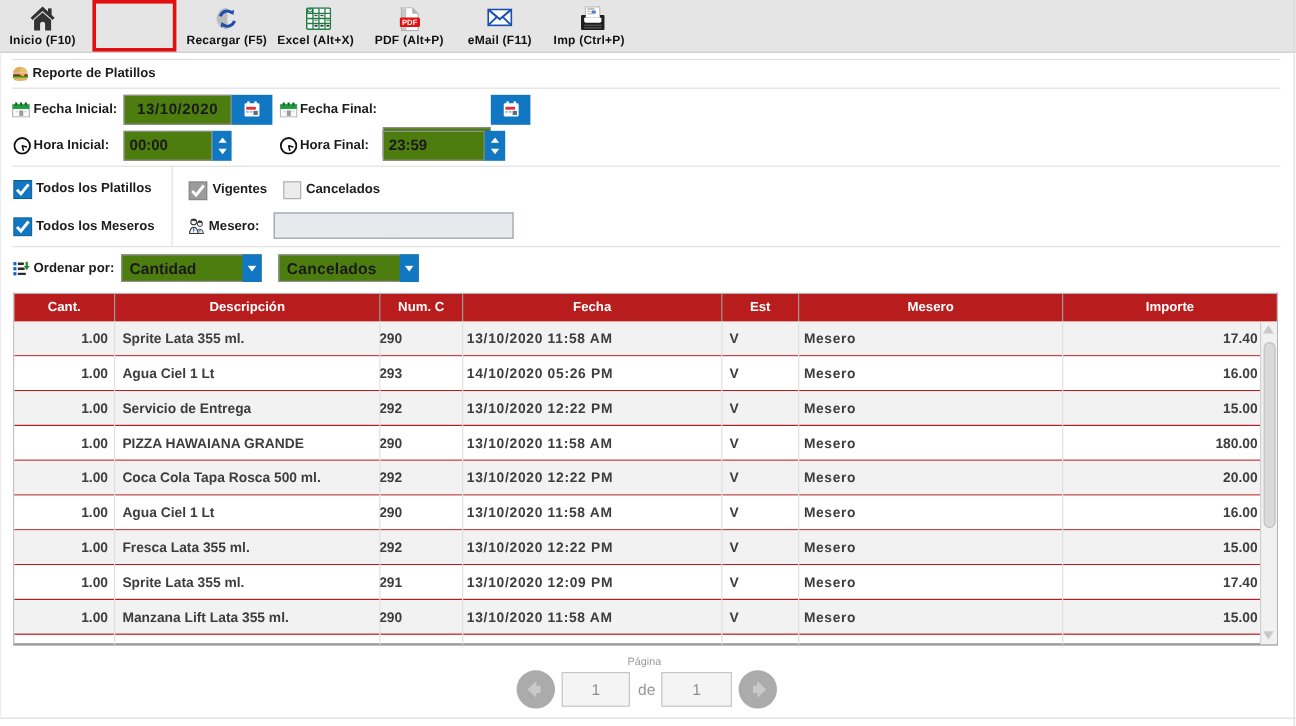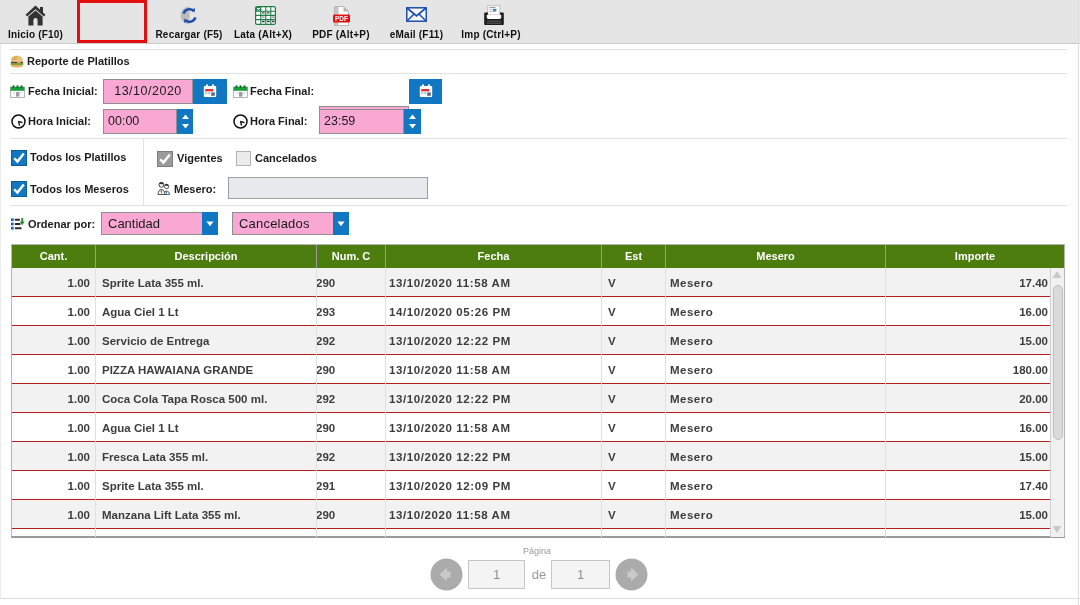--- a/index.html
+++ b/index.html
@@ -11,27 +11,27 @@
 .tbtn { position:absolute; top:0; height:43px; text-align:center; }
 .tbtn .lbl { position:absolute; left:0; right:0; top:29px; font-size:10px; font-weight:bold; color:#111; letter-spacing:0.2px; }
 .ticon { position:absolute; top:0; }
 #redbox { position:absolute; left:77px; top:0px; width:70px; height:43px; border:3px solid #e30f0f; }
 
 .hline { position:absolute; height:1px; background:#e2e2e2; }
 .vline { position:absolute; width:1px; background:#e2e2e2; }
 
 .flabel { position:absolute; font-size:11px; font-weight:bold; color:#1c1c1c; }
 
-.inp { position:absolute; background:#f9a8d4; border:1px solid #8f8f8f; font-weight:normal; font-size:12.5px; color:#1a1a1a; }
+.inp { position:absolute; background:#4d7c0f; border:1px solid #8f8f8f; font-weight:bold; font-size:12.5px; color:#1a1a1a; }
 .bluebtn { position:absolute; background:#1177c2; }
 
 .cb { position:absolute; width:16px; height:16px; }
 
 #tbl { position:absolute; left:11px; top:244px; width:1054px; height:294px; border:1px solid #b5b5b5; border-bottom:2px solid #9a9a9a; background:#fff; }
-#thead { position:absolute; left:0; top:0; width:1052px; height:23px; background:#4d7c0f; display:flex; }
+#thead { position:absolute; left:0; top:0; width:1052px; height:23px; background:#b91c1c; display:flex; }
 #thead div { height:23px; line-height:23px; color:#fff; font-size:11px; font-weight:bold; text-align:center; border-left:1px solid #9b9b9b; overflow:hidden; }
 #thead div:first-child { border-left:none; }
 .trow { position:absolute; left:0; width:1038px; height:29px; display:flex; font-size:11.5px; font-weight:bold; color:#3d3d3d; border-bottom:1px solid #b91c1c; }
 .trow div { height:28px; line-height:30px; white-space:nowrap; overflow:hidden; }
 .trow.odd { background:#f2f2f2; }
 .trow.even { background:#ffffff; }
 .c1 { width:83px; text-align:right; padding-right:5px; }
 .c2 { width:221px; padding-left:7px; }
 .c3 { width:69px; padding-left:0; }
 .c4 { width:216px; padding-left:4px; letter-spacing:0.6px; }
@@ -77,21 +77,21 @@
       <rect x="1" y="1" width="4.8" height="4.2" fill="#157a3e"></rect>
       <path d="M2 2 L4.8 4.4 M4.8 2 L2 4.4" stroke="#fff" stroke-width="1.1"></path>
       <rect x="7" y="6.3" width="2.6" height="1.2" fill="#444"></rect>
         <rect x="12" y="6.3" width="2.6" height="1.2" fill="#444"></rect>
       <rect x="7" y="10.5" width="2.6" height="1.2" fill="#8a8a8a"></rect>
         <rect x="17" y="10.5" width="2.6" height="1.2" fill="#8a8a8a"></rect>
       <rect x="7" y="14.8" width="2.6" height="1.4" fill="#333"></rect>
         <rect x="12" y="14.8" width="2.6" height="1.4" fill="#333"></rect>
         <rect x="17" y="14.8" width="2.4" height="1.4" fill="#333"></rect>
     </svg>
-    <div class="lbl">Lata (Alt+X)</div>
+    <div class="lbl">Excel (Alt+X)</div>
   </div>
   <div class="tbtn" style="left:299px; width:84px;">
     <svg class="ticon" style="left:34px; top:6px;" width="18" height="20" viewBox="0 0 18 20">
       <path d="M1.5 0.5 H10.5 L15.5 5.5 V19.5 H1.5 Z" fill="#fff" stroke="#b0b0b0" stroke-width="0.9"></path>
       <rect x="2" y="1" width="3.6" height="18" fill="#c6c6c6"></rect>
       <path d="M10.5 0.5 L15.5 5.5 H10.5 Z" fill="#b5b5b5"></path>
       <rect x="0" y="8.6" width="17" height="8" rx="1.4" fill="#e31212"></rect>
       <text x="8.4" y="14.9" font-family="Liberation Sans, sans-serif" font-size="6.4" font-weight="bold" fill="#fff" text-anchor="middle">PDF</text>
     </svg>
     <div class="lbl">PDF (Alt+P)</div>

